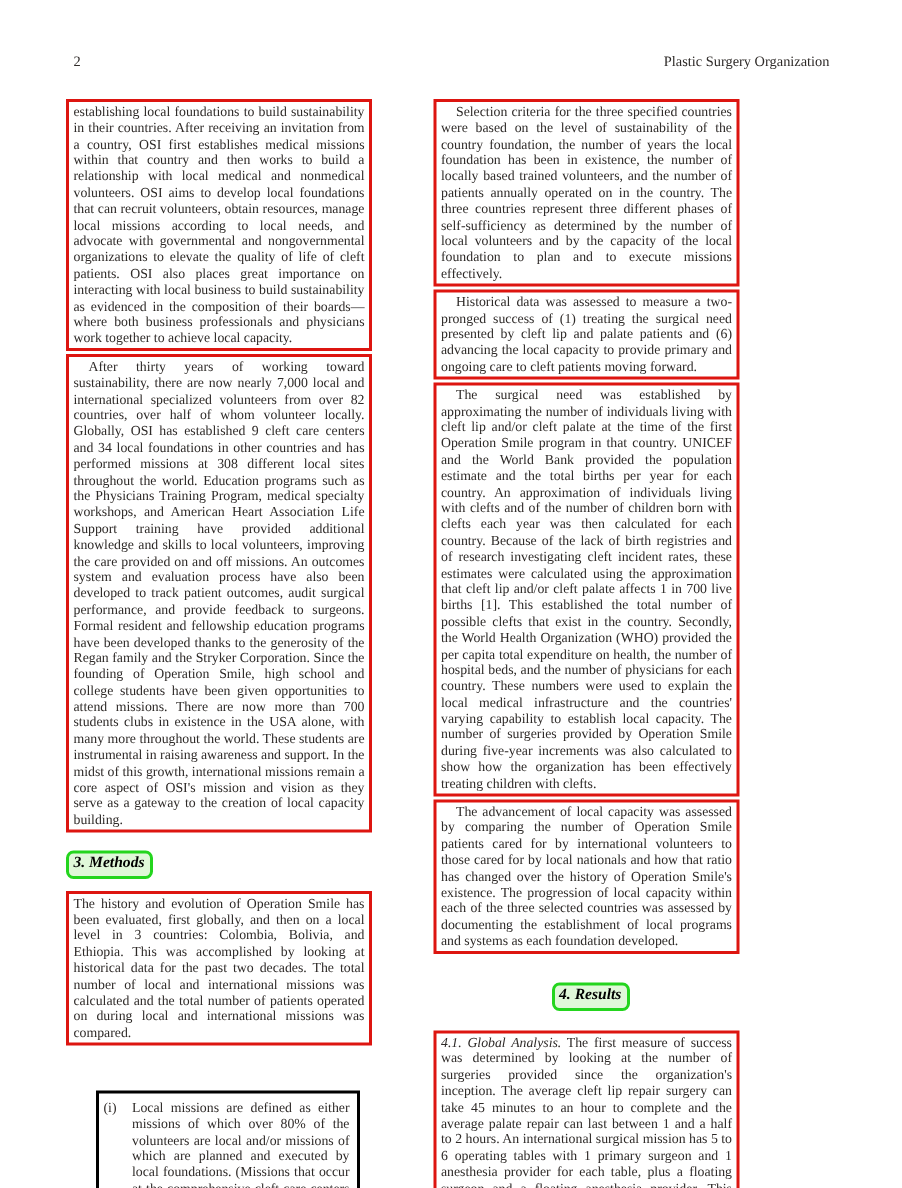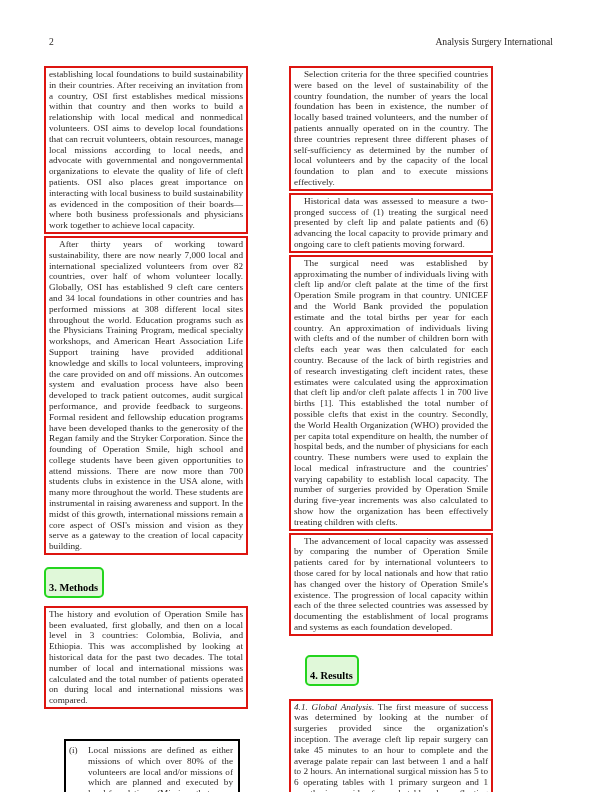--- a/index.html
+++ b/index.html
@@ -29,49 +29,50 @@
   .col-right{left:289px;}
   .redbox{
     border:2.6px solid var(--annotation-red);
     padding:1px 3px;
     margin-bottom:2px;
   }
   .para{margin:0;text-align:justify;}
   .indent{text-indent:10px;}
   .lead-italic{font-style:italic;}
   .heading-row{margin:12px 0 8px 0;}
-  .heading-row-results{margin:19px 0 13px 16px;}
+  .heading-row-results{margin:19px 0 13px 6px;text-align:center;}
   .green-heading{
     display:inline-block;
     border:2px solid var(--annotation-green);
     background:var(--annotation-green-bg);
     border-radius:5px;
-    padding:14px 4px 2px 3px;
+    padding:2px 4px 2px 3px;
     font-weight:bold;
     font-size:10.4px;
     color:#000;
+    font-style:italic;
   }
   .blackbox{
     border:2.6px solid var(--annotation-black);
     margin:30px 8px 0 20px;
     padding:4px 5px 7px 3px;
   }
   .list-item{display:flex;gap:4px;}
   .list-item + .list-item{margin-top:11px;}
   .li-label{flex:0 0 15px;}
   .li-text{flex:1;text-align:justify;margin:0;}
 </style>
 </head>
 <body>
 
 <div class="page">
 
   <div class="header">
     <span>2</span>
-    <span>Analysis Surgery International</span>
+    <span>Plastic Surgery Organization</span>
   </div>
 
   <div class="col col-left">
 
     <div class="redbox">
       <p class="para">establishing local foundations to build sustainability in their countries. After receiving an invitation from a country, OSI first establishes medical missions within that country and then works to build a relationship with local medical and nonmedical volunteers. OSI aims to develop local foundations that can recruit volunteers, obtain resources, manage local missions according to local needs, and advocate with governmental and nongovernmental organizations to elevate the quality of life of cleft patients. OSI also places great importance on interacting with local business to build sustainability as evidenced in the composition of their boards—where both business professionals and physicians work together to achieve local capacity.</p>
     </div>
 
     <div class="redbox">
       <p class="para indent">After thirty years of working toward sustainability, there are now nearly 7,000 local and international specialized volunteers from over 82 countries, over half of whom volunteer locally. Globally, OSI has established 9 cleft care centers and 34 local foundations in other countries and has performed missions at 308 different local sites throughout the world. Education programs such as the Physicians Training Program, medical specialty workshops, and American Heart Association Life Support training have provided additional knowledge and skills to local volunteers, improving the care provided on and off missions. An outcomes system and evaluation process have also been developed to track patient outcomes, audit surgical performance, and provide feedback to surgeons. Formal resident and fellowship education programs have been developed thanks to the generosity of the Regan family and the Stryker Corporation. Since the founding of Operation Smile, high school and college students have been given opportunities to attend missions. There are now more than 700 students clubs in existence in the USA alone, with many more throughout the world. These students are instrumental in raising awareness and support. In the midst of this growth, international missions remain a core aspect of OSI's mission and vision as they serve as a gateway to the creation of local capacity building.</p>

